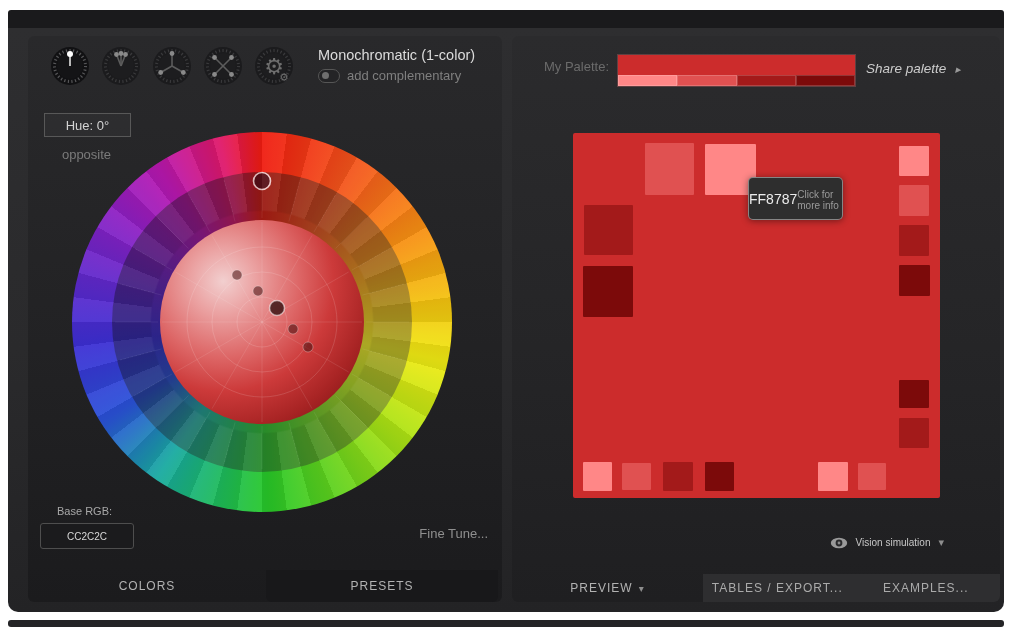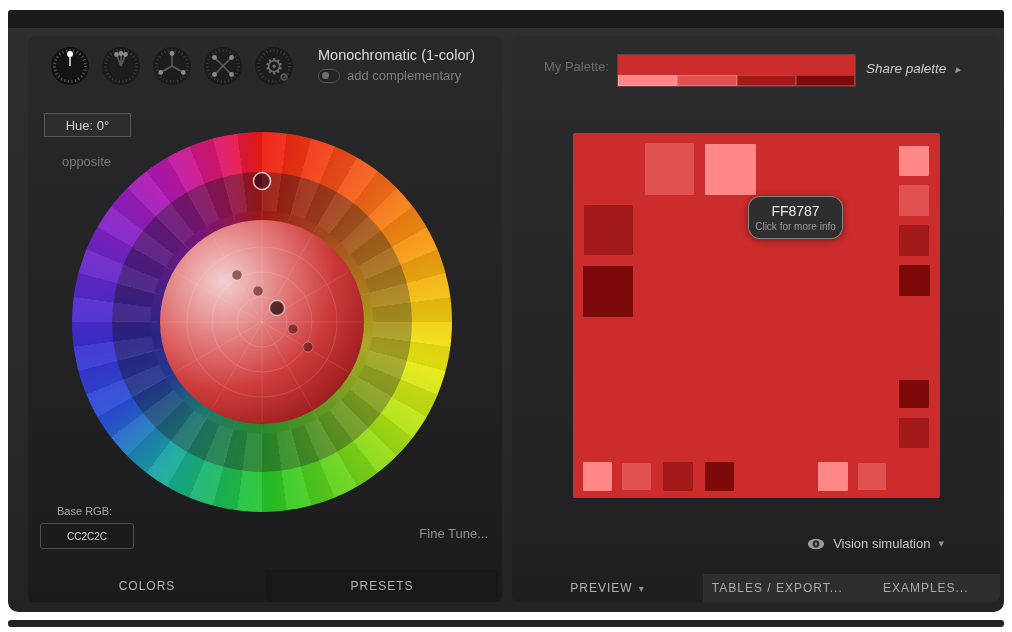--- a/index.html
+++ b/index.html
@@ -19,21 +19,21 @@
   .knob-row{left:22px;top:10px;display:flex;gap:11px;}
   .knob{width:40px;height:40px;cursor:pointer;}
   .scheme-title{left:290px;top:11px;font-size:14.5px;color:#dcdcdc;white-space:nowrap;}
   .radio-row{left:290px;top:32px;display:flex;align-items:center;gap:7px;}
   .radio-pill{width:20px;height:12px;border:1px solid #565656;border-radius:7px;position:relative;background:#242426;}
   .radio-pill .dot{position:absolute;left:3px;top:2.5px;width:7px;height:7px;border-radius:50%;background:#6f6f6f;}
   .radio-label{font-size:13px;color:#7f7f7f;white-space:nowrap;}
   .hue-btn{left:16px;top:77px;width:85px;height:22px;border:1px solid #585858;border-radius:0;
            background:rgba(255,255,255,0.03);color:#d2d2d2;font-size:13px;display:flex;
            align-items:center;justify-content:center;cursor:pointer;}
-  .opposite{left:16px;top:118px;width:85px;text-align:center;font-size:13px;color:#7b7b7b;}
+  .opposite{left:16px;top:111px;width:85px;text-align:center;font-size:13px;color:#7b7b7b;}
 
   
   .wheel{left:44px;top:96px;width:380px;height:380px;border-radius:50%;
          --huewheel:conic-gradient(from 0deg,
            #f01c10 0deg,#f4581c 32deg,#f88c14 58deg,#f4c010 82deg,#f0ea14 102deg,
            #b4e414 126deg,#6cd41c 152deg,#28c828 178deg,#1cb868 198deg,#18aaa0 214deg,
            #2a52d8 238deg,#3c30d4 262deg,#6428cc 286deg,#8c20c4 306deg,#b818b0 326deg,
            #e01868 347deg,#f01c10 360deg);
          background:var(--huewheel);}
   .wheel::after{content:"";position:absolute;inset:0;border-radius:50%;
@@ -67,27 +67,27 @@
                  outline:1px solid rgba(255,130,130,0.25);cursor:pointer;}
   .strip-main{height:20px;}
   .strip-sub{height:11px;display:flex;}
   .strip-seg{flex:1;box-shadow:inset 0 0 0 1px rgba(255,255,255,0.18);}
   .share{left:858px;top:33px;font-size:13.5px;color:#cccccc;cursor:pointer;white-space:nowrap;font-style:italic;}
   .share .arr{color:#999;font-size:11px;margin-left:5px;}
 
   .preview-canvas{left:61px;top:97px;width:367px;height:365px;border-radius:2px;}
   .pv-sq{position:absolute;border-radius:1px;}
   .tooltip{left:175px;top:44px;width:93px;height:41px;background:#2e2e2e;border:1px solid rgba(205,205,205,0.55);
-           border-radius:12px;z-index:5;display:flex;flex-direction:column;align-items:center;
-           justify-content:center;box-shadow:0 1px 7px rgba(0,0,0,0.45);margin-top:19px;}
+           border-radius:5px;z-index:5;display:flex;flex-direction:row;align-items:center;
+           justify-content:center;box-shadow:0 1px 7px rgba(0,0,0,0.45);}
   .tooltip .tt-title{font-size:14px;color:#ececec;}
   .tooltip .tt-sub{font-size:10px;color:#9a9a9a;margin-top:2px;}
 
   .vision-row{right:56px;top:500px;display:flex;align-items:center;gap:8px;cursor:pointer;}
-  .vision-label{font-size:13px;color:#c7c7c7;}
+  .vision-label{font-size:10px;color:#c7c7c7;}
   .vision-caret{font-size:11px;color:#8e8e8e;}
 
   .right-tab-row{left:0;bottom:0;width:488px;height:28px;display:flex;}
   .tab-preview{width:191px;color:#b2b2b2;}
   .tab-preview .caret{font-size:10px;color:#8e8e8e;margin-left:6px;}
   .examples-strip{width:297px;height:28px;background:#2e2e30;border-radius:0 0 6px 0;display:flex;}
   .examples-strip .tab{flex:1;color:#aaaaaa;}
 </style>
 </head>
 <body>

